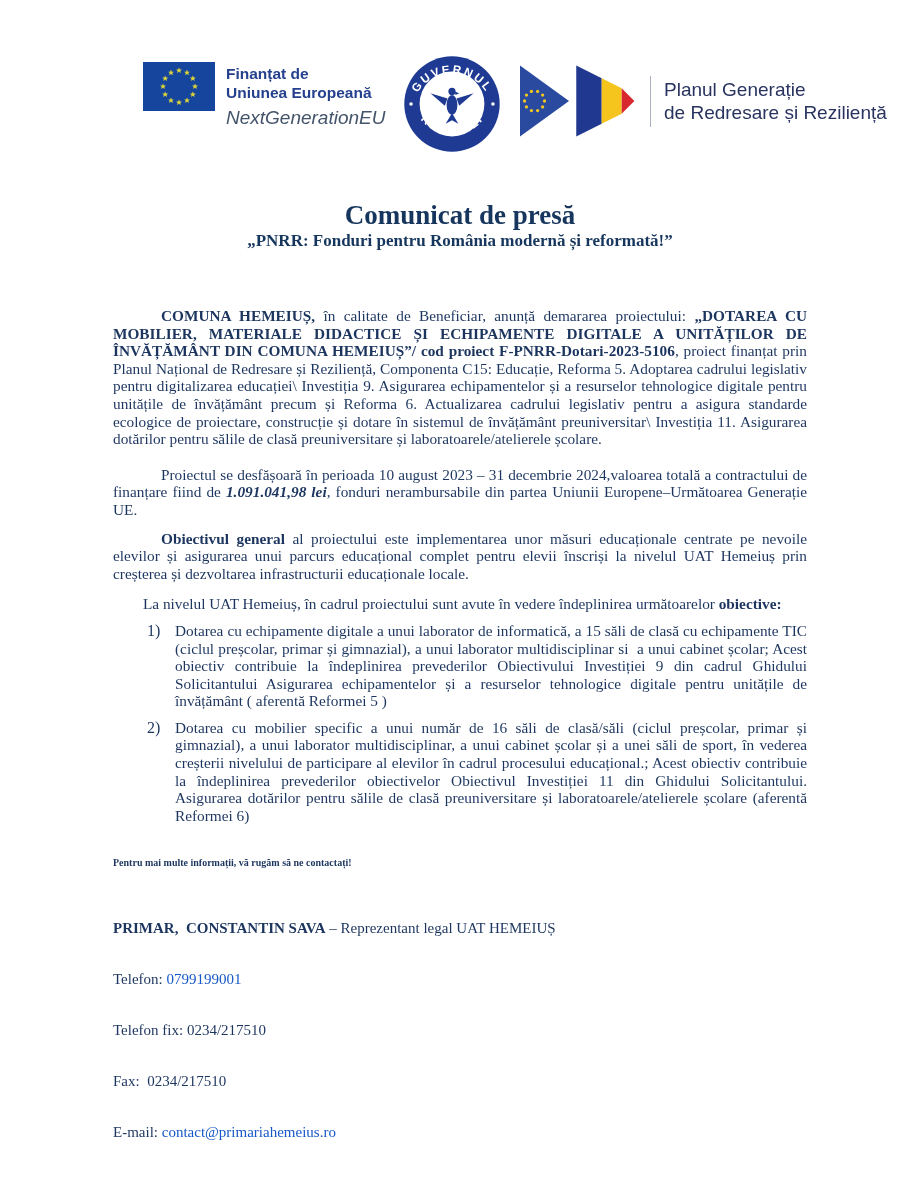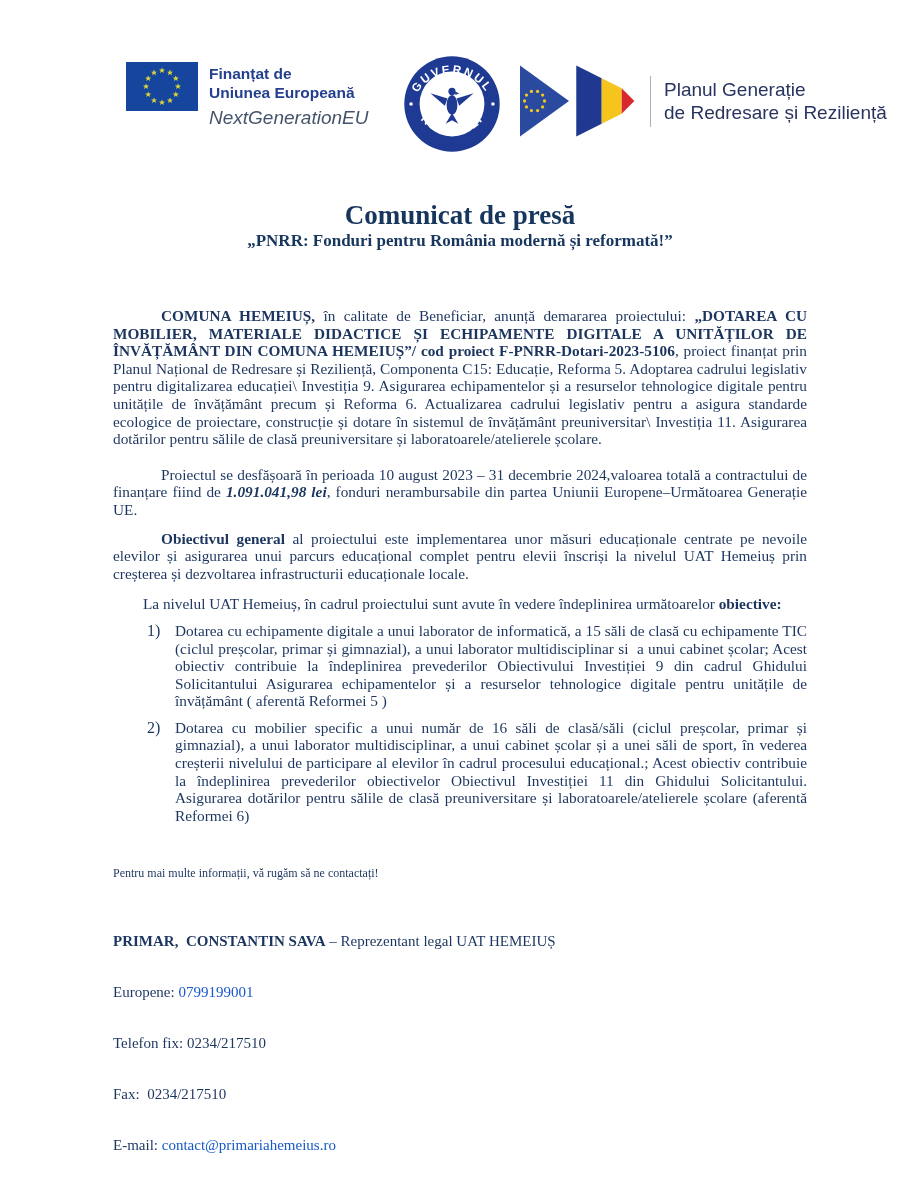--- a/index.html
+++ b/index.html
@@ -4,21 +4,21 @@
 <style>
   * { margin:0; padding:0; box-sizing:border-box; }
   html,body { background:#ffffff; }
   body {
     width:920px; height:1190px; position:relative; overflow:hidden;
     font-family:"Liberation Serif", serif; color:#1c355f;
   }
 
   
   .logos { position:relative; height:160px; }
-  .eu-block { position:absolute; left:126px; top:62px; display:flex; align-items:flex-start; }
+  .eu-block { position:absolute; left:143px; top:62px; display:flex; align-items:flex-start; }
   .eu-flag { display:block; }
   .eu-text { margin-left:11px; font-family:"Liberation Sans", sans-serif; padding-top:2px; }
   .eu-text .l1, .eu-text .l2 { font-weight:bold; color:#24408e; font-size:15.5px; line-height:19px; }
   .eu-text .l3 { color:#44546a; font-size:19px; margin-top:5px;font-style:italic; }
 
   .gov-block { position:absolute; left:398px; top:50px; }
 
   .pnrr-block { position:absolute; left:520px; top:60px; display:flex; align-items:center; }
   .pnrr-text {
     margin-left:12px; padding-left:13px; border-left:1.5px solid #aab0c0;
@@ -41,21 +41,21 @@
   .p2 { margin-top:18px; }
   .p3 { margin-top:11px; }
   .amount { font-style:italic; font-weight:bold; }
   .intro { margin-top:13px; text-indent:30px; }
   .obj-item { display:flex; margin-top:9px; }
   .obj-item .num { width:30px; flex:none; font-size:16px; padding-left:2px; }
   .obj-item .txt { flex:1; font-size:15.3px; line-height:17.6px; text-align:justify; white-space:pre-wrap; }
   .obj-list { padding-left:32px; }
 
   
-  .contact-prompt { margin-top:42px; font-size:12px; }
+  .contact-prompt { margin-top:33px; font-size:10px;font-weight:bold; }
   .contact-block { margin-top:18px; font-size:15px; line-height:17px; white-space:pre-wrap; }
   .link { color:#1758c8; text-decoration:none; cursor:pointer; }
 </style>
 </head>
 <body>
 
 <div class="logos">
 
   <div class="eu-block">
     <svg class="eu-flag" width="72" height="49" viewBox="0 0 72 49">
@@ -157,18 +157,18 @@
     <div class="obj-item">
       <span class="num">2)</span>
       <span class="txt">Dotarea cu mobilier specific a unui număr de 16 săli de clasă/săli (ciclul preșcolar, primar și gimnazial), a unui laborator multidisciplinar, a unui cabinet școlar și a unei săli de sport, în vederea creșterii nivelului de participare al elevilor în cadrul procesului educațional.; Acest obiectiv contribuie la îndeplinirea prevederilor obiectivelor Obiectivul Investiției 11 din Ghidului Solicitantului. Asigurarea dotărilor pentru sălile de clasă preuniversitare și laboratoarele/atelierele școlare (aferentă Reformei 6)</span>
     </div>
   </div>
 
   <p class="contact-prompt">Pentru mai multe informații, vă rugăm să ne contactați!</p>
 
   <div class="contact-block">
     <div><b>PRIMAR,  CONSTANTIN SAVA</b><span> – Reprezentant legal UAT HEMEIUȘ</span></div>
-    <div><span>Europene: </span><a class="link">0799199001</a></div>
+    <div><span>Telefon: </span><a class="link">0799199001</a></div>
     <div>Telefon fix: 0234/217510</div>
     <div>Fax:  0234/217510</div>
     <div><span>E-mail: </span><a class="link">contact@primariahemeius.ro</a></div>
   </div>
 </div>
 
 </body></html>

